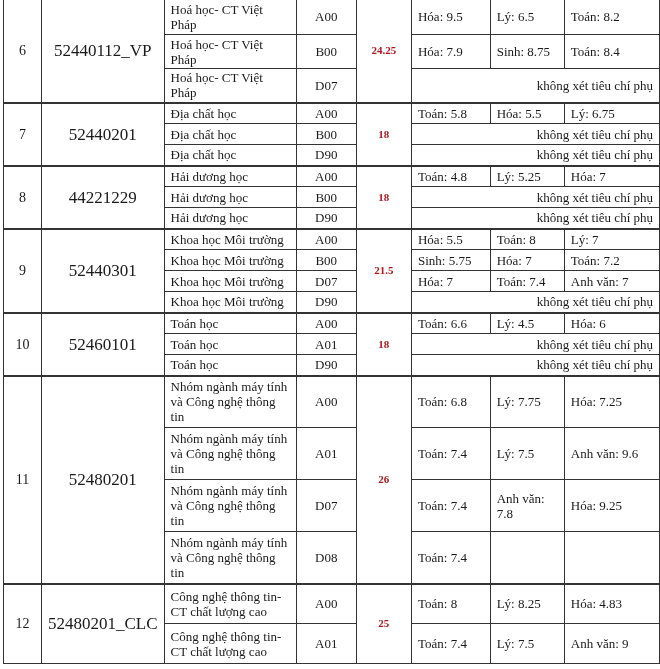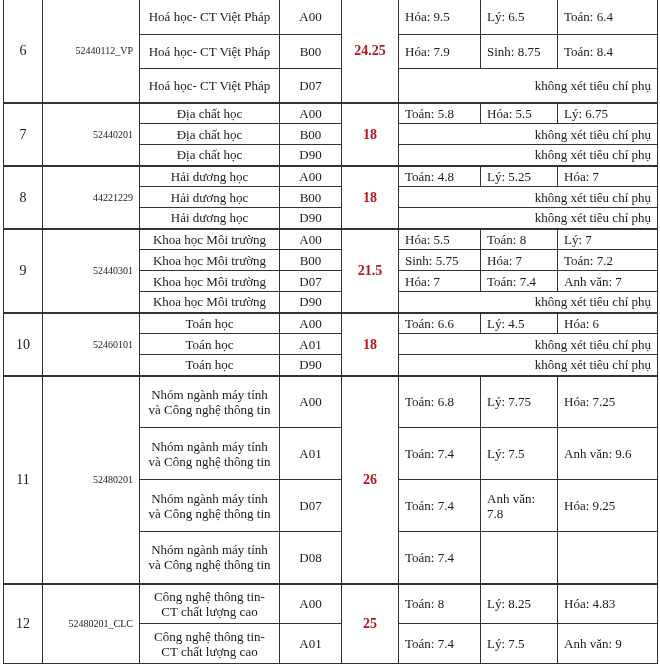--- a/index.html
+++ b/index.html
@@ -2,24 +2,24 @@
 <html><head>
 <meta charset="utf-8">
 <style>
   html, body { margin: 0; padding: 0; background: #ffffff; }
   body { width: 660px; height: 669px; overflow: hidden; position: relative;
          font-family: "Liberation Serif", "DejaVu Serif", serif; color: #1a1a1a; }
   table.t { position: absolute; left: 3px; top: -2px; border-collapse: collapse;
             table-layout: fixed; font-size: 13px; }
   table.t td { border: 1px solid #333; padding: 0 6px; vertical-align: middle; line-height: 15px; }
   td.c-stt { text-align: center; font-size: 14px; }
-  td.c-code { text-align: right; font-size: 10px; }
-  td.c-name { text-align: center; }
+  td.c-code { text-align: center; font-size: 17px; }
+  td.c-name { text-align: left; }
   td.c-block { text-align: center; vertical-align: bottom; padding-bottom: 2px; }
-  td.c-score { text-align: center; color: #b0171f; font-weight: bold; font-size: 14px; }
+  td.c-score { text-align: center; color: #b0171f; font-weight: bold; font-size: 11px; }
   td.c-sub { text-align: left; margin-left: 20px; }
   td.c-span { text-align: right; }
   tr.gap td { border-top: 2px solid #333; }
 </style>
 </head>
 <body>
 
 <table class="t">
   <colgroup>
     <col style="width:39px">
@@ -33,21 +33,21 @@
   </colgroup>
   <tbody id="tbody">
       <tr style="height: 36px;">
         <td class="c-stt" rowspan="3">6</td>
         <td class="c-code" rowspan="3">52440112_VP</td>
         <td class="c-name">Hoá học- CT Việt Pháp</td>
         <td class="c-block">A00</td>
         <td class="c-score" rowspan="3">24.25</td>
         <td class="c-sub">Hóa: 9.5</td>
         <td class="c-sub">Lý: 6.5</td>
-        <td class="c-sub">Toán: 6.4</td>
+        <td class="c-sub">Toán: 8.2</td>
       </tr>
       <tr style="height: 34px;">
         <td class="c-name">Hoá học- CT Việt Pháp</td>
         <td class="c-block">B00</td>
         <td class="c-sub">Hóa: 7.9</td>
         <td class="c-sub">Sinh: 8.75</td>
         <td class="c-sub">Toán: 8.4</td>
       </tr>
       <tr style="height: 34px;">
         <td class="c-name">Hoá học- CT Việt Pháp</td>

